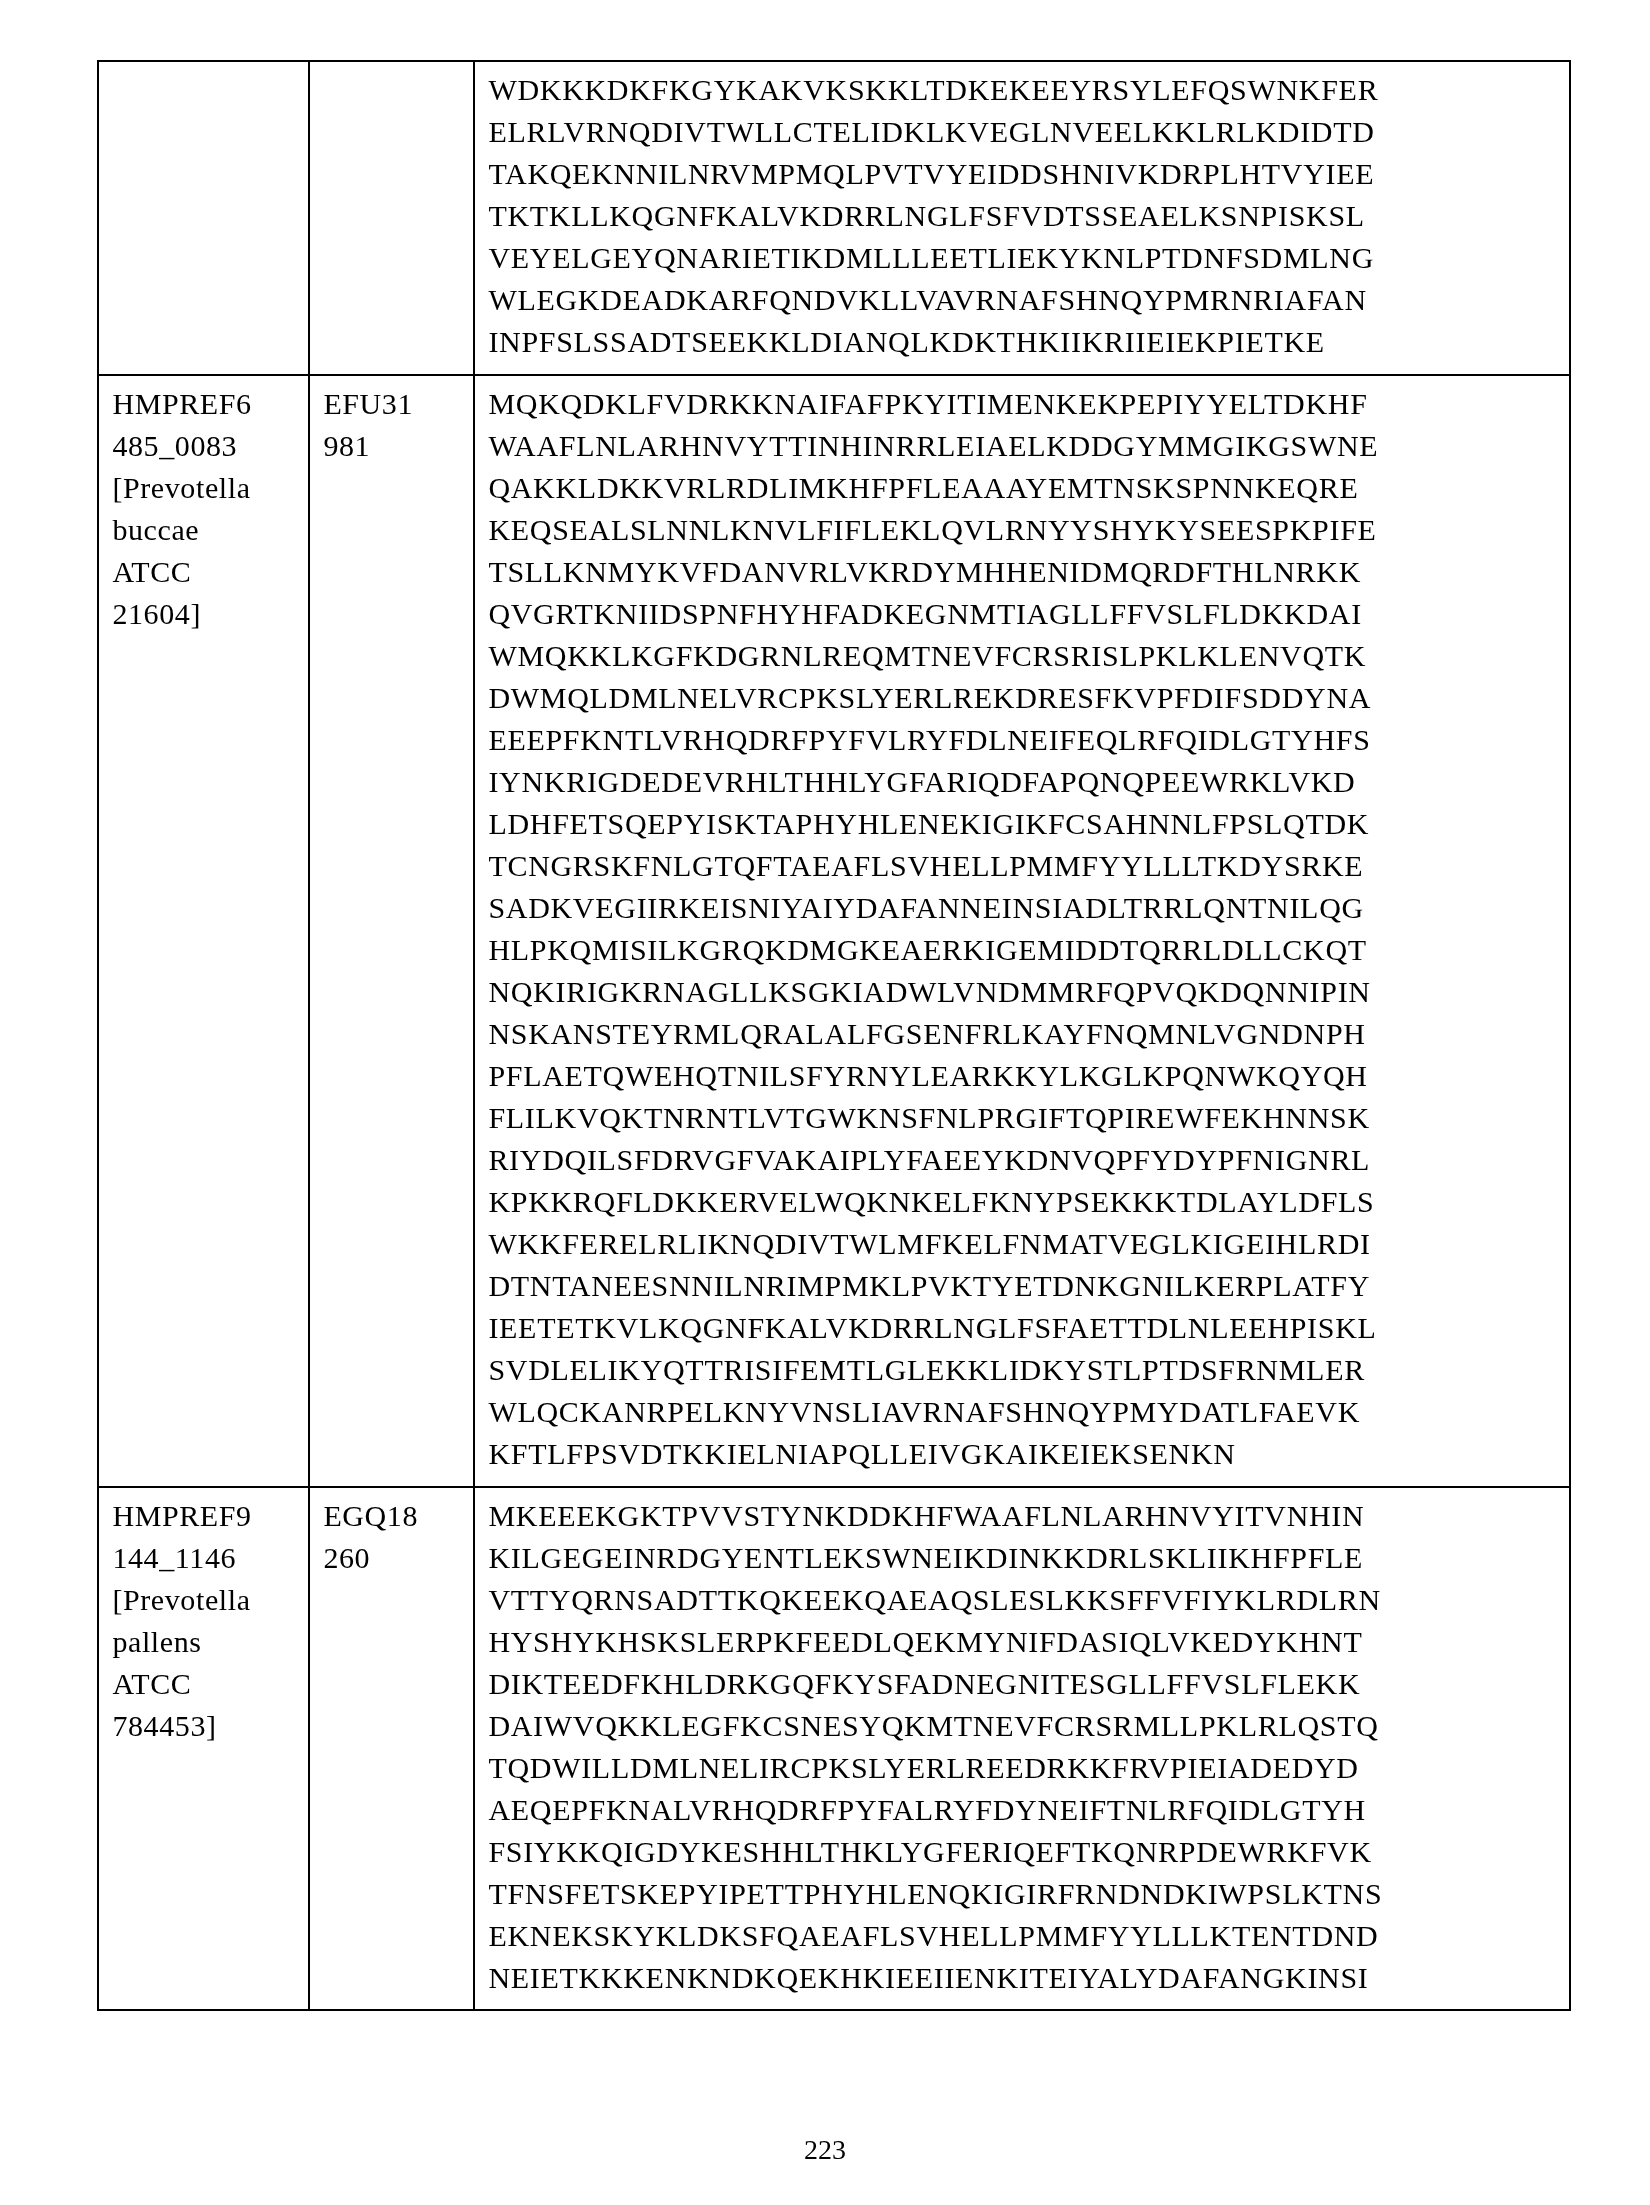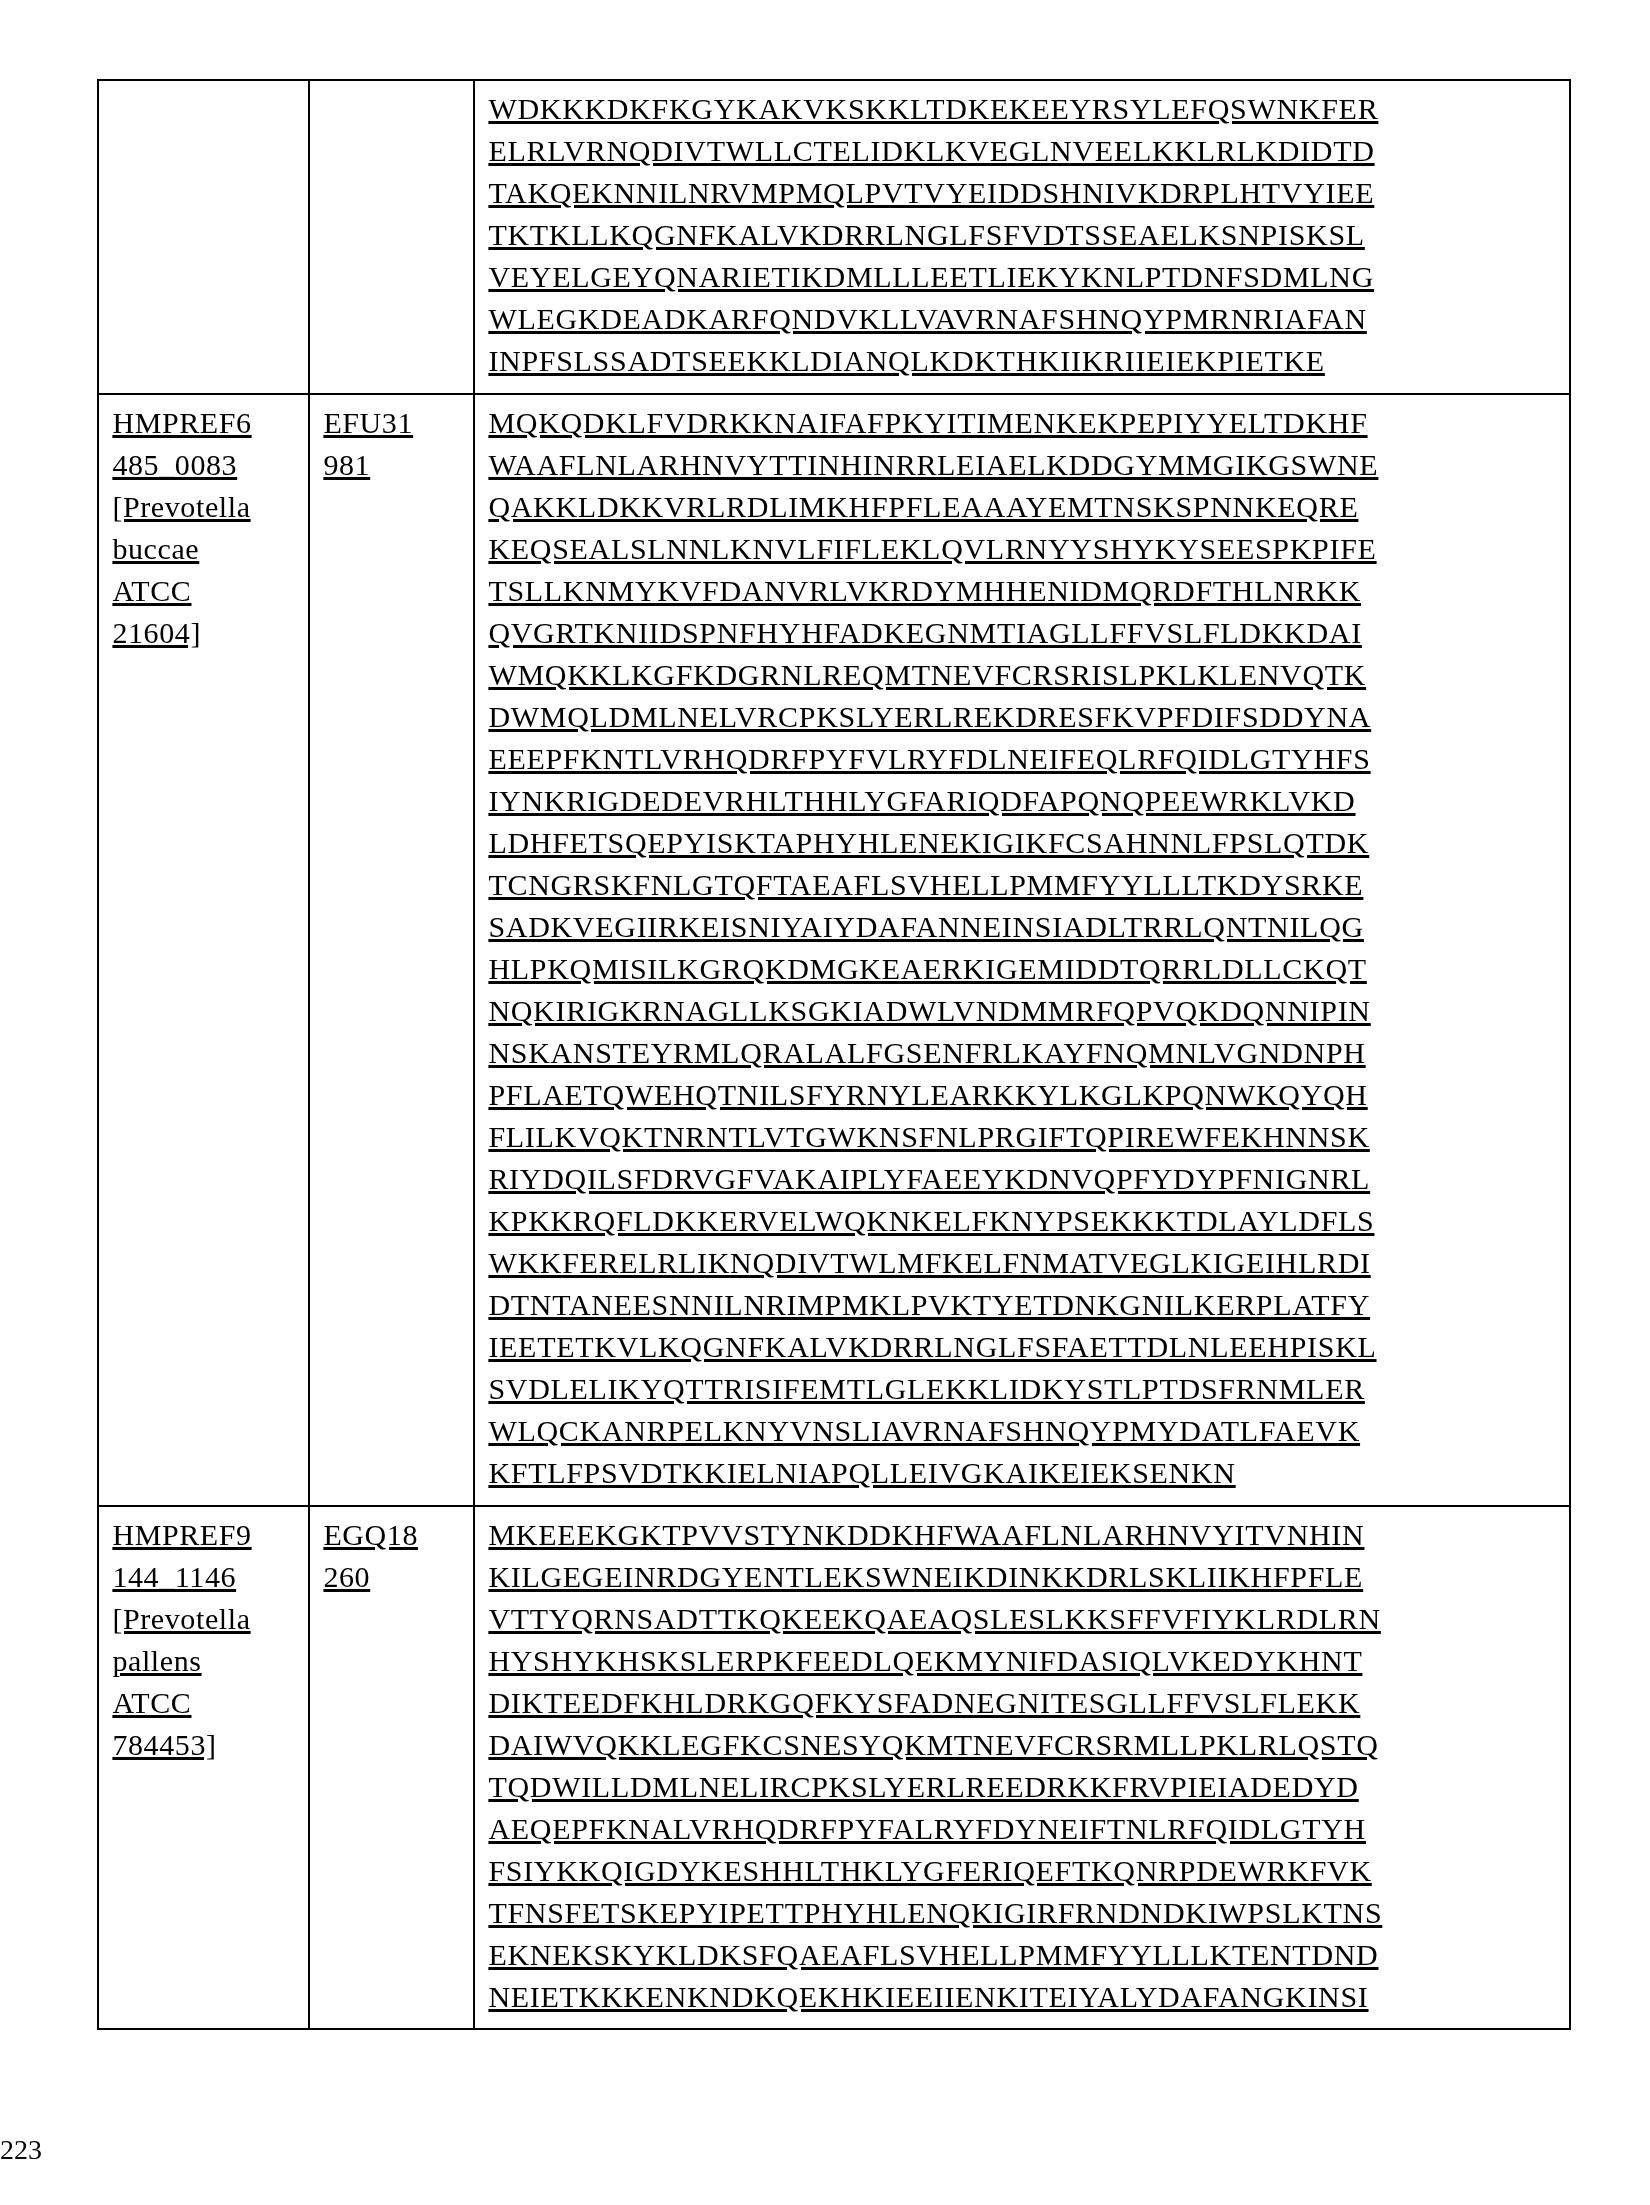--- a/index.html
+++ b/index.html
@@ -15,22 +15,21 @@
   }
   .page {
     position: absolute;
     inset: 0;
     background: #ffffff;
   }
   table.seq-table {
     border-collapse: collapse;
     table-layout: fixed;
     width: 1472px;
-    margin: 79px 0 0 97px;
-    text-decoration: underline;
+    margin: 60px 0 0 97px;
   }
   col.c-id { width: 211px; }
   col.c-acc { width: 165px; }
   col.c-seq { width: 1096px; }
   td {
     border: 2.2px solid #000000;
     vertical-align: top;
     padding: 7.4px 10.4px 10.4px 13.4px;
     font-size: 30px;
     line-height: 42px;
@@ -39,20 +38,21 @@
     word-break: break-word;
   }
   td.seq {
     letter-spacing: 0.7px;
   }
   .page-number {
     position: absolute;
     left: 0;
     width: 100%;
     bottom: 39px;
+    text-align: center;
     font-size: 28px;
     line-height: 33px;
   }
 </style>
 </head>
 <body>
 
 <div class="page">
 
   <table class="seq-table">

